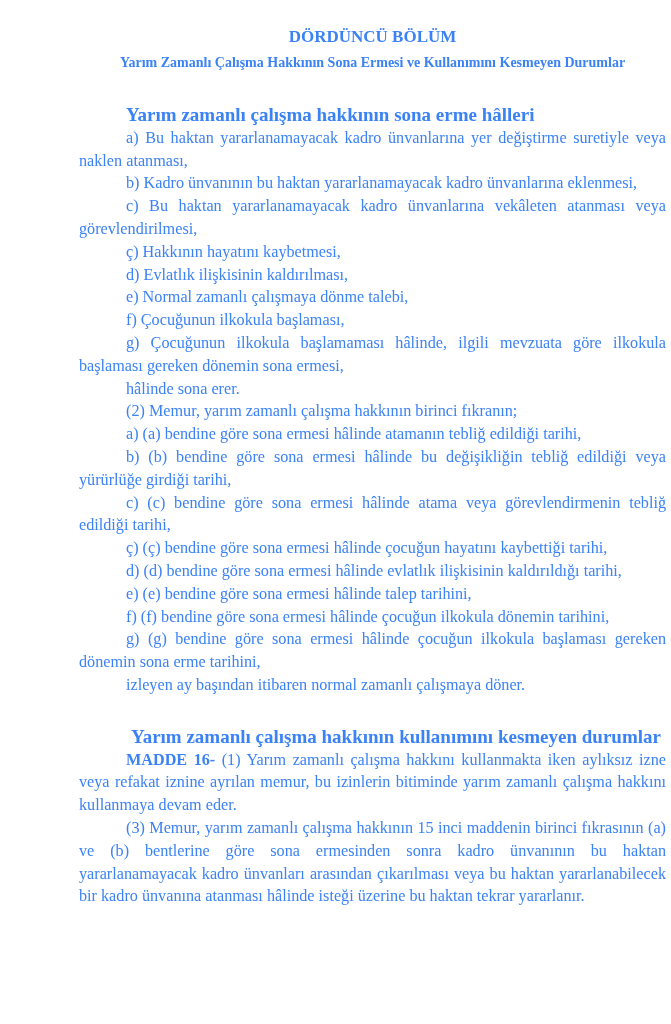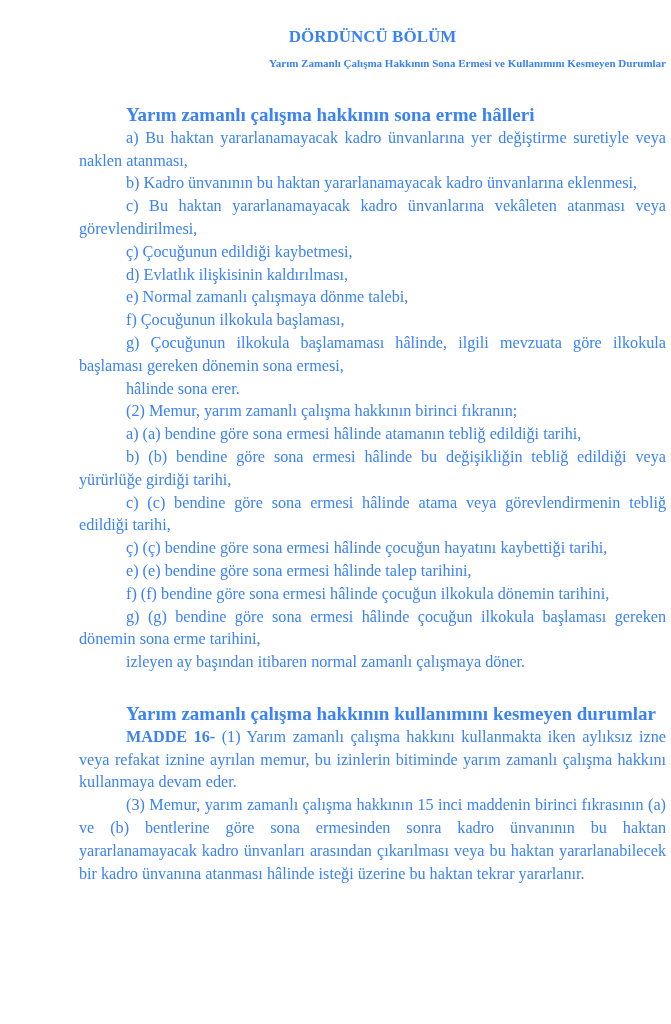--- a/index.html
+++ b/index.html
@@ -26,37 +26,38 @@
   }
   .chapter-title {
     margin: 0;
     text-align: center;
     font-weight: bold;
     font-size: 17px;
     line-height: 24px;
   }
   .chapter-subtitle {
     margin: 2px 0 0 0;
-    text-align: right;
+    text-align: center;
     font-weight: bold;
-    font-size: 11px;
+    font-size: 14px;
     line-height: 24px;
   }
   .section-heading {
     margin: 0;
     font-weight: bold;
     font-size: 19px;
     line-height: 22.8px;
     text-indent: 47px;
   }
   .section-heading.first {
     margin-top: 29px;
   }
   .section-heading.second {
     margin-top: 29px;
+    text-align: center;
   }
   .para {
     margin: 0;
     text-indent: 47px;
     text-align: justify;
   }
   .madde {
     font-weight: bold;
   }
 </style>
@@ -67,31 +68,32 @@
 
   <h1 class="chapter-title">DÖRDÜNCÜ BÖLÜM</h1>
   <h2 class="chapter-subtitle">Yarım Zamanlı Çalışma Hakkının Sona Ermesi ve Kullanımını Kesmeyen Durumlar</h2>
 
   <h3 class="section-heading first">Yarım zamanlı çalışma hakkının sona erme hâlleri</h3>
 
 
   <p class="para">a) Bu haktan yararlanamayacak kadro ünvanlarına yer değiştirme suretiyle veya naklen atanması,</p>
   <p class="para">b) Kadro ünvanının bu haktan yararlanamayacak kadro ünvanlarına eklenmesi,</p>
   <p class="para">c) Bu haktan yararlanamayacak kadro ünvanlarına vekâleten atanması veya görevlendirilmesi,</p>
-  <p class="para">ç) Çocuğunun edildiği kaybetmesi,</p>
+  <p class="para">ç) Hakkının hayatını kaybetmesi,</p>
   <p class="para">d) Evlatlık ilişkisinin kaldırılması,</p>
   <p class="para">e) Normal zamanlı çalışmaya dönme talebi,</p>
   <p class="para">f) Çocuğunun ilkokula başlaması,</p>
   <p class="para">g) Çocuğunun ilkokula başlamaması hâlinde, ilgili mevzuata göre ilkokula başlaması gereken dönemin sona ermesi,</p>
   <p class="para">hâlinde sona erer.</p>
   <p class="para">(2) Memur, yarım zamanlı çalışma hakkının birinci fıkranın;</p>
   <p class="para">a) (a) bendine göre sona ermesi hâlinde atamanın tebliğ edildiği tarihi,</p>
   <p class="para">b) (b) bendine göre sona ermesi hâlinde bu değişikliğin tebliğ edildiği veya yürürlüğe girdiği tarihi,</p>
   <p class="para">c) (c) bendine göre sona ermesi hâlinde atama veya görevlendirmenin tebliğ edildiği tarihi,</p>
   <p class="para">ç) (ç) bendine göre sona ermesi hâlinde çocuğun hayatını kaybettiği tarihi,</p>
+  <p class="para">d) (d) bendine göre sona ermesi hâlinde evlatlık ilişkisinin kaldırıldığı tarihi,</p>
   <p class="para">e) (e) bendine göre sona ermesi hâlinde talep tarihini,</p>
   <p class="para">f) (f) bendine göre sona ermesi hâlinde çocuğun ilkokula dönemin tarihini,</p>
   <p class="para">g) (g) bendine göre sona ermesi hâlinde çocuğun ilkokula başlaması gereken dönemin sona erme tarihini,</p>
   <p class="para">izleyen ay başından itibaren normal zamanlı çalışmaya döner.</p>
 
   <h3 class="section-heading second">Yarım zamanlı çalışma hakkının kullanımını kesmeyen durumlar</h3>
 
   <p class="para"><span class="madde">MADDE 16-</span><span> (1) Yarım zamanlı çalışma hakkını kullanmakta iken aylıksız izne veya refakat iznine ayrılan memur, bu izinlerin bitiminde yarım zamanlı çalışma hakkını kullanmaya devam eder.</span></p>
 
   <p class="para">(3) Memur, yarım zamanlı çalışma hakkının 15 inci maddenin birinci fıkrasının (a) ve (b) bentlerine göre sona ermesinden sonra kadro ünvanının bu haktan yararlanamayacak kadro ünvanları arasından çıkarılması veya bu haktan yararlanabilecek bir kadro ünvanına atanması hâlinde isteği üzerine bu haktan tekrar yararlanır.</p>

